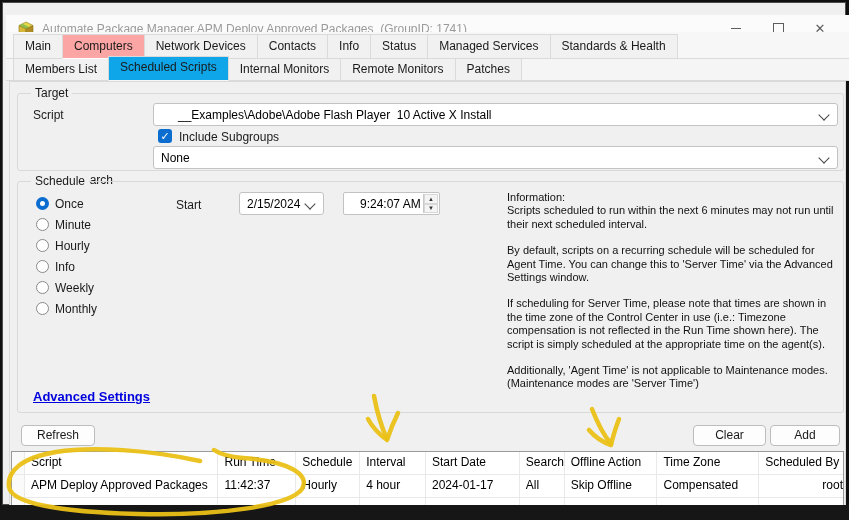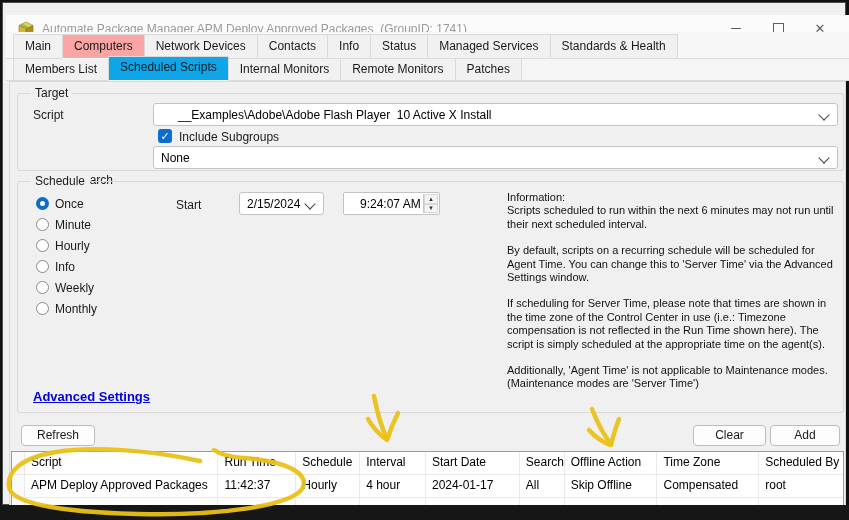--- a/index.html
+++ b/index.html
@@ -225,21 +225,21 @@
           <div class="grid-row">
             <div class="cell selector" style="width: 13px;"></div>
             <div class="cell" style="width: 194px;">APM Deploy Approved Packages</div>
             <div class="cell" style="width: 78px;">11:42:37</div>
             <div class="cell" style="width: 64px;">Hourly</div>
             <div class="cell" style="width: 66px;">4 hour</div>
             <div class="cell" style="width: 94px;">2024-01-17</div>
             <div class="cell" style="width: 45px;">All</div>
             <div class="cell" style="width: 93px;">Skip Offline</div>
             <div class="cell" style="width: 102px;">Compensated</div>
-            <div class="cell" style="width: 84px;">root</div>
+            <div class="cell" style="width: 84px; text-align: right;">root</div>
           </div>
           <div class="grid-row empty">
             <div class="cell selector" style="width: 13px;"></div>
             <div class="cell" style="width: 194px;"></div>
             <div class="cell" style="width: 78px;"></div>
             <div class="cell" style="width: 64px;"></div>
             <div class="cell" style="width: 66px;"></div>
             <div class="cell" style="width: 94px;"></div>
             <div class="cell" style="width: 45px;"></div>
             <div class="cell" style="width: 93px;"></div>

